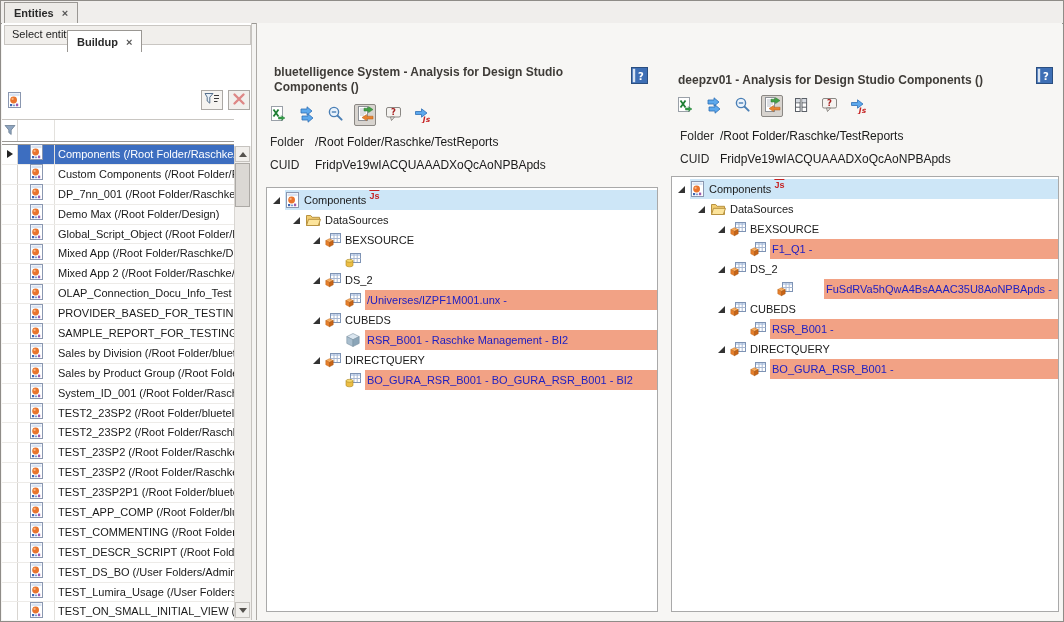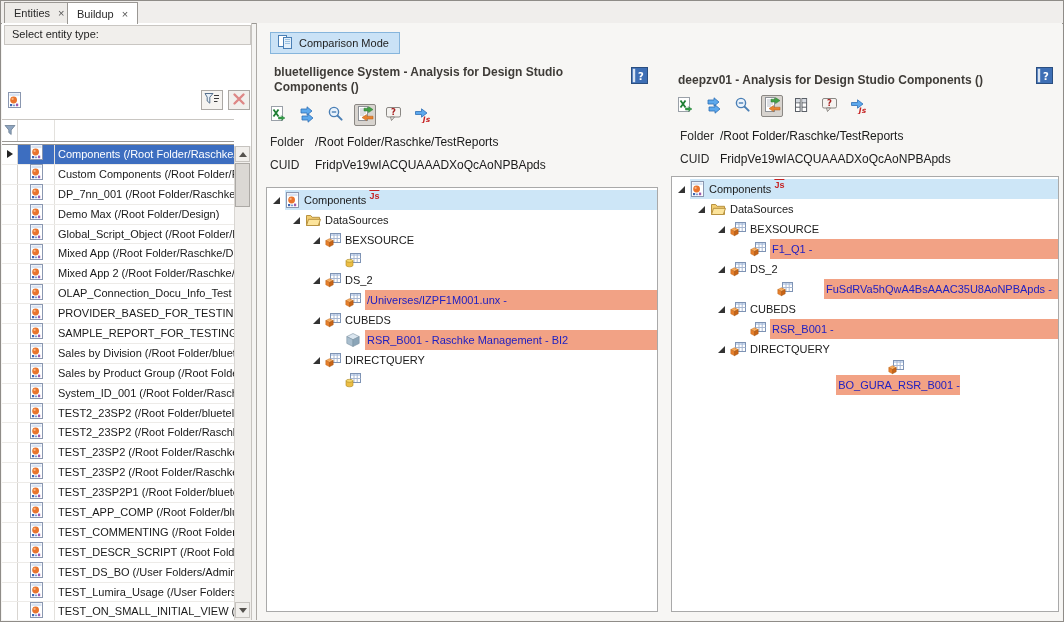--- a/index.html
+++ b/index.html
@@ -5,22 +5,22 @@
   html,body{margin:0;padding:0;background:#E8E6E3;}
   body{width:1064px;height:622px;overflow:hidden;font-family:"Liberation Sans",sans-serif;
        -webkit-font-smoothing:antialiased;}
   .window{position:absolute;left:0;top:0;width:1062px;height:620px;border:1px solid #8F8C88;
           background:#F5F4F2;}
   
   .tabbar{position:absolute;left:0;top:0;width:100%;height:22px;background:#F0EEEC;
           border-bottom:1px solid #9A9793;}
   .tab{position:absolute;top:1px;height:20px;display:flex;align-items:center;gap:8px;
        padding:0 9px;font-size:11px;color:#2A2A2A;background:#EDEBE8;
-       border:1px solid #9A9793;border-bottom:none;cursor:default;}
-  .tab.active{background:#FFFFFF;height:21px;z-index:2;}
+       border:1px solid #9A9793;border-bottom:none;cursor:default;font-weight:bold;}
+  .tab.active{background:#FFFFFF;height:21px;z-index:2;margin-top:28px;}
   .tabx{color:#555;font-size:11px;line-height:10px;}
   
   .sidebar{position:absolute;left:1px;top:22px;width:249px;bottom:1px;background:#FFFFFF;
            border-right:1px solid #C6C3BF;}
   .sb-header{position:absolute;left:2px;top:2px;right:0;height:18px;background:#F1EFEC;
              border:1px solid #C9C6C2;font-size:11px;color:#1E1E1E;line-height:17px;
              padding-left:7px;}
   .combo{position:absolute;height:18px;background:#fff;border:1px solid #ABA8A4;
          font-size:11px;color:#111;line-height:17px;padding:0 16px 0 5px;
          white-space:nowrap;overflow:hidden;}
@@ -518,28 +518,20 @@
           <span class="tri-up"></span>
         </div>
       <div class="sthumb"></div>
       <div class="sbtn down">
           <span class="tri-down"></span>
         </div>
     </div>
   </div>
 
   <div class="main">
-    <button class="cmp-btn">
-      <span id="cmp-icon"><span><svg width="16" height="16" viewBox="0 0 16 16">
-              <rect x="1.5" y="1.5" width="8" height="11" fill="#fff" stroke="#4A7FB5"></rect>
-              <rect x="6.5" y="3.5" width="8" height="11" fill="#E4F0FA" stroke="#4A7FB5"></rect>
-              <path d="M8 5.5h5M8 7.5h5M8 9.5h5" stroke="#9CC2E2"></path>
-            </svg></span></span>
-      <span>Comparison Mode</span>
-    </button>
 
     <div class="p-title" style="left:17px;top:42px;width:345px;">bluetelligence System - Analysis for Design Studio Components ()</div>
     <button class="help-btn" style="left:374px;top:44px;" id="help-left"><span><svg width="17" height="17" viewBox="0 0 17 17">
             <rect x="0.5" y="0.5" width="16" height="16" fill="#3E6FB5" stroke="#2A4E80"></rect>
             <rect x="1.8" y="1.8" width="2.4" height="13.4" fill="#D9E4F2"></rect>
             <text x="10" y="12.5" font-size="10" font-weight="bold" fill="#fff" text-anchor="middle" font-family="DejaVu Sans,sans-serif">?</text>
           </svg></span></button>
     <div class="toolbar" style="left:10px;top:81px;" id="toolbar-left">
         <button class="tbtn">
           <span><svg width="18" height="18" viewBox="0 0 18 18">
@@ -717,20 +709,21 @@
           <span class="leafpad"></span>
           <span class="ticon">
             <svg width="16" height="16" viewBox="0 0 16 16">
               <rect x="5.5" y="1.5" width="10" height="9" fill="#fff" stroke="#7E93B4"></rect>
               <rect x="6" y="2" width="9" height="2" fill="#C9D8EE"></rect>
               <path d="M5.5 6.5h10M9 2v8M12.2 2v8" stroke="#A9B8D2" fill="none"></path>
               <path d="M1 8.8v4.4c0 .9 1.6 1.6 3.5 1.6s3.5-.7 3.5-1.6V8.8z" fill="#EDBE45" stroke="#A8841E" stroke-width="0.6"></path>
               <ellipse cx="4.5" cy="8.8" rx="3.5" ry="1.5" fill="#F7D96C" stroke="#A8841E" stroke-width="0.6"></ellipse>
             </svg>
           </span>
+          <span class="hl"><span>BO_GURA_RSR_B001 - BO_GURA_RSR_B001 - BI2</span></span>
         </div>
       </div>
 
     <div class="p-title" style="left:421px;top:50px;width:355px;">deepzv01 - Analysis for Design Studio Components ()</div>
     <button class="help-btn" style="left:779px;top:44px;" id="help-right"><span><svg width="17" height="17" viewBox="0 0 17 17">
             <rect x="0.5" y="0.5" width="16" height="16" fill="#3E6FB5" stroke="#2A4E80"></rect>
             <rect x="1.8" y="1.8" width="2.4" height="13.4" fill="#D9E4F2"></rect>
             <text x="10" y="12.5" font-size="10" font-weight="bold" fill="#fff" text-anchor="middle" font-family="DejaVu Sans,sans-serif">?</text>
           </svg></span></button>
     <div class="toolbar" style="left:417px;top:72px;" id="toolbar-right">
@@ -915,21 +908,21 @@
               <rect x="5.5" y="1.5" width="10" height="9" fill="#fff" stroke="#7E93B4"></rect>
               <rect x="6" y="2" width="9" height="2" fill="#C9D8EE"></rect>
               <path d="M5.5 6.5h10M9 2v8M12.2 2v8" stroke="#A9B8D2" fill="none"></path>
               <path d="M0.8 8.6l3.7-1.9 3.7 1.9-3.7 1.9z" fill="#F6AC5E" stroke="#C06A20" stroke-width="0.5"></path>
               <path d="M0.8 8.6l3.7 1.9v4.2l-3.7-1.9z" fill="#E77F2B" stroke="#C06A20" stroke-width="0.5"></path>
               <path d="M8.2 8.6l-3.7 1.9v4.2l3.7-1.9z" fill="#C96416" stroke="#A05210" stroke-width="0.5"></path>
             </svg>
           </span>
           <span>DIRECTQUERY</span>
         </div>
-        <div class="trow" style="padding-left: 66px; flex-direction: column;">
+        <div class="trow" style="padding-left: 66px;">
           <span class="leafpad"></span>
           <span class="ticon">
             <svg width="16" height="16" viewBox="0 0 16 16">
               <rect x="5.5" y="1.5" width="10" height="9" fill="#fff" stroke="#7E93B4"></rect>
               <rect x="6" y="2" width="9" height="2" fill="#C9D8EE"></rect>
               <path d="M5.5 6.5h10M9 2v8M12.2 2v8" stroke="#A9B8D2" fill="none"></path>
               <path d="M0.8 8.6l3.7-1.9 3.7 1.9-3.7 1.9z" fill="#F6AC5E" stroke="#C06A20" stroke-width="0.5"></path>
               <path d="M0.8 8.6l3.7 1.9v4.2l-3.7-1.9z" fill="#E77F2B" stroke="#C06A20" stroke-width="0.5"></path>
               <path d="M8.2 8.6l-3.7 1.9v4.2l3.7-1.9z" fill="#C96416" stroke="#A05210" stroke-width="0.5"></path>
             </svg>

